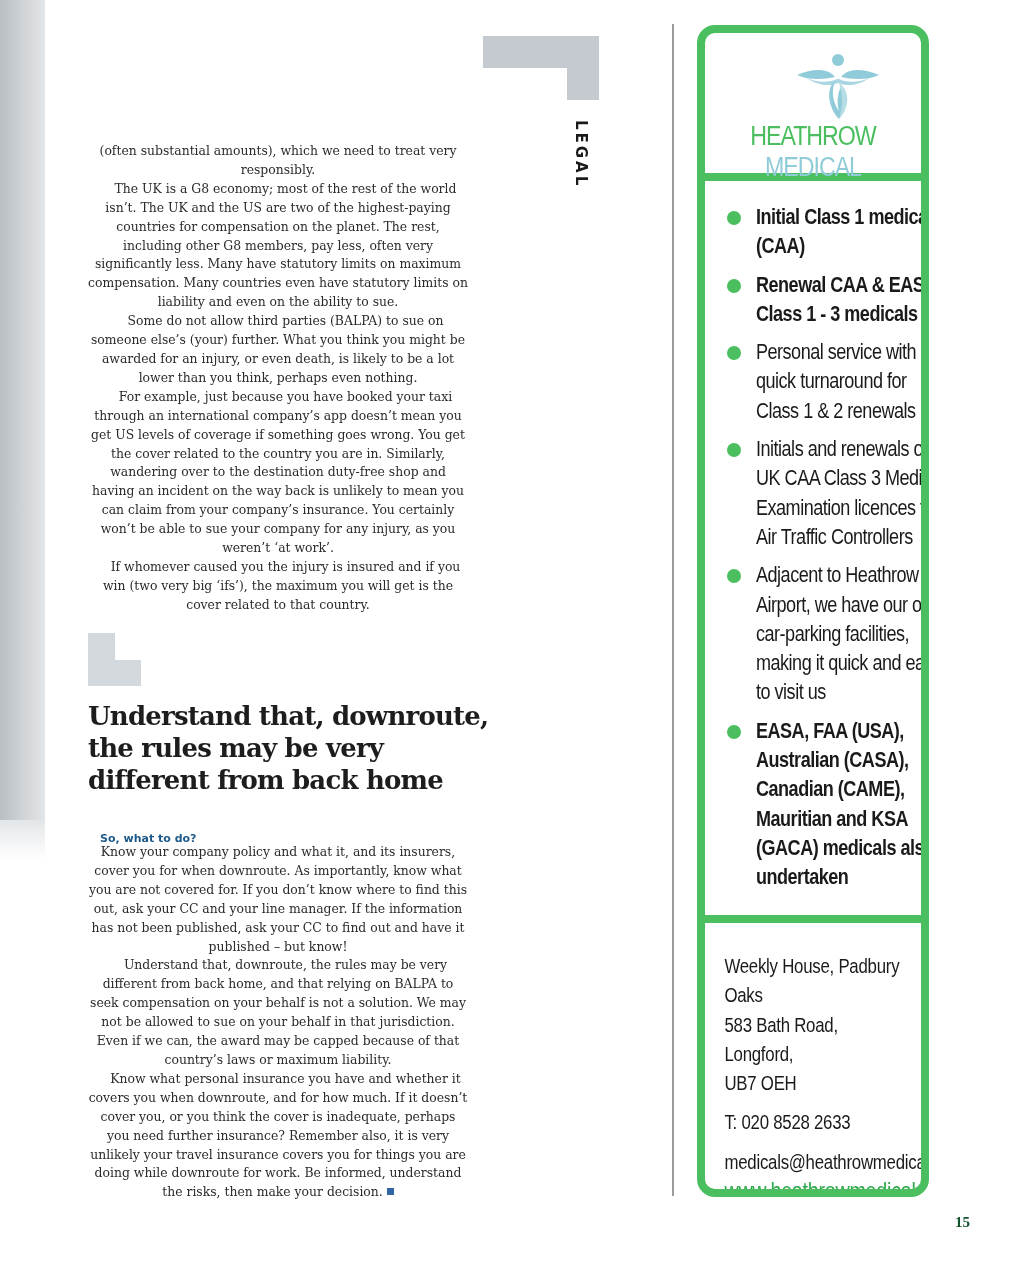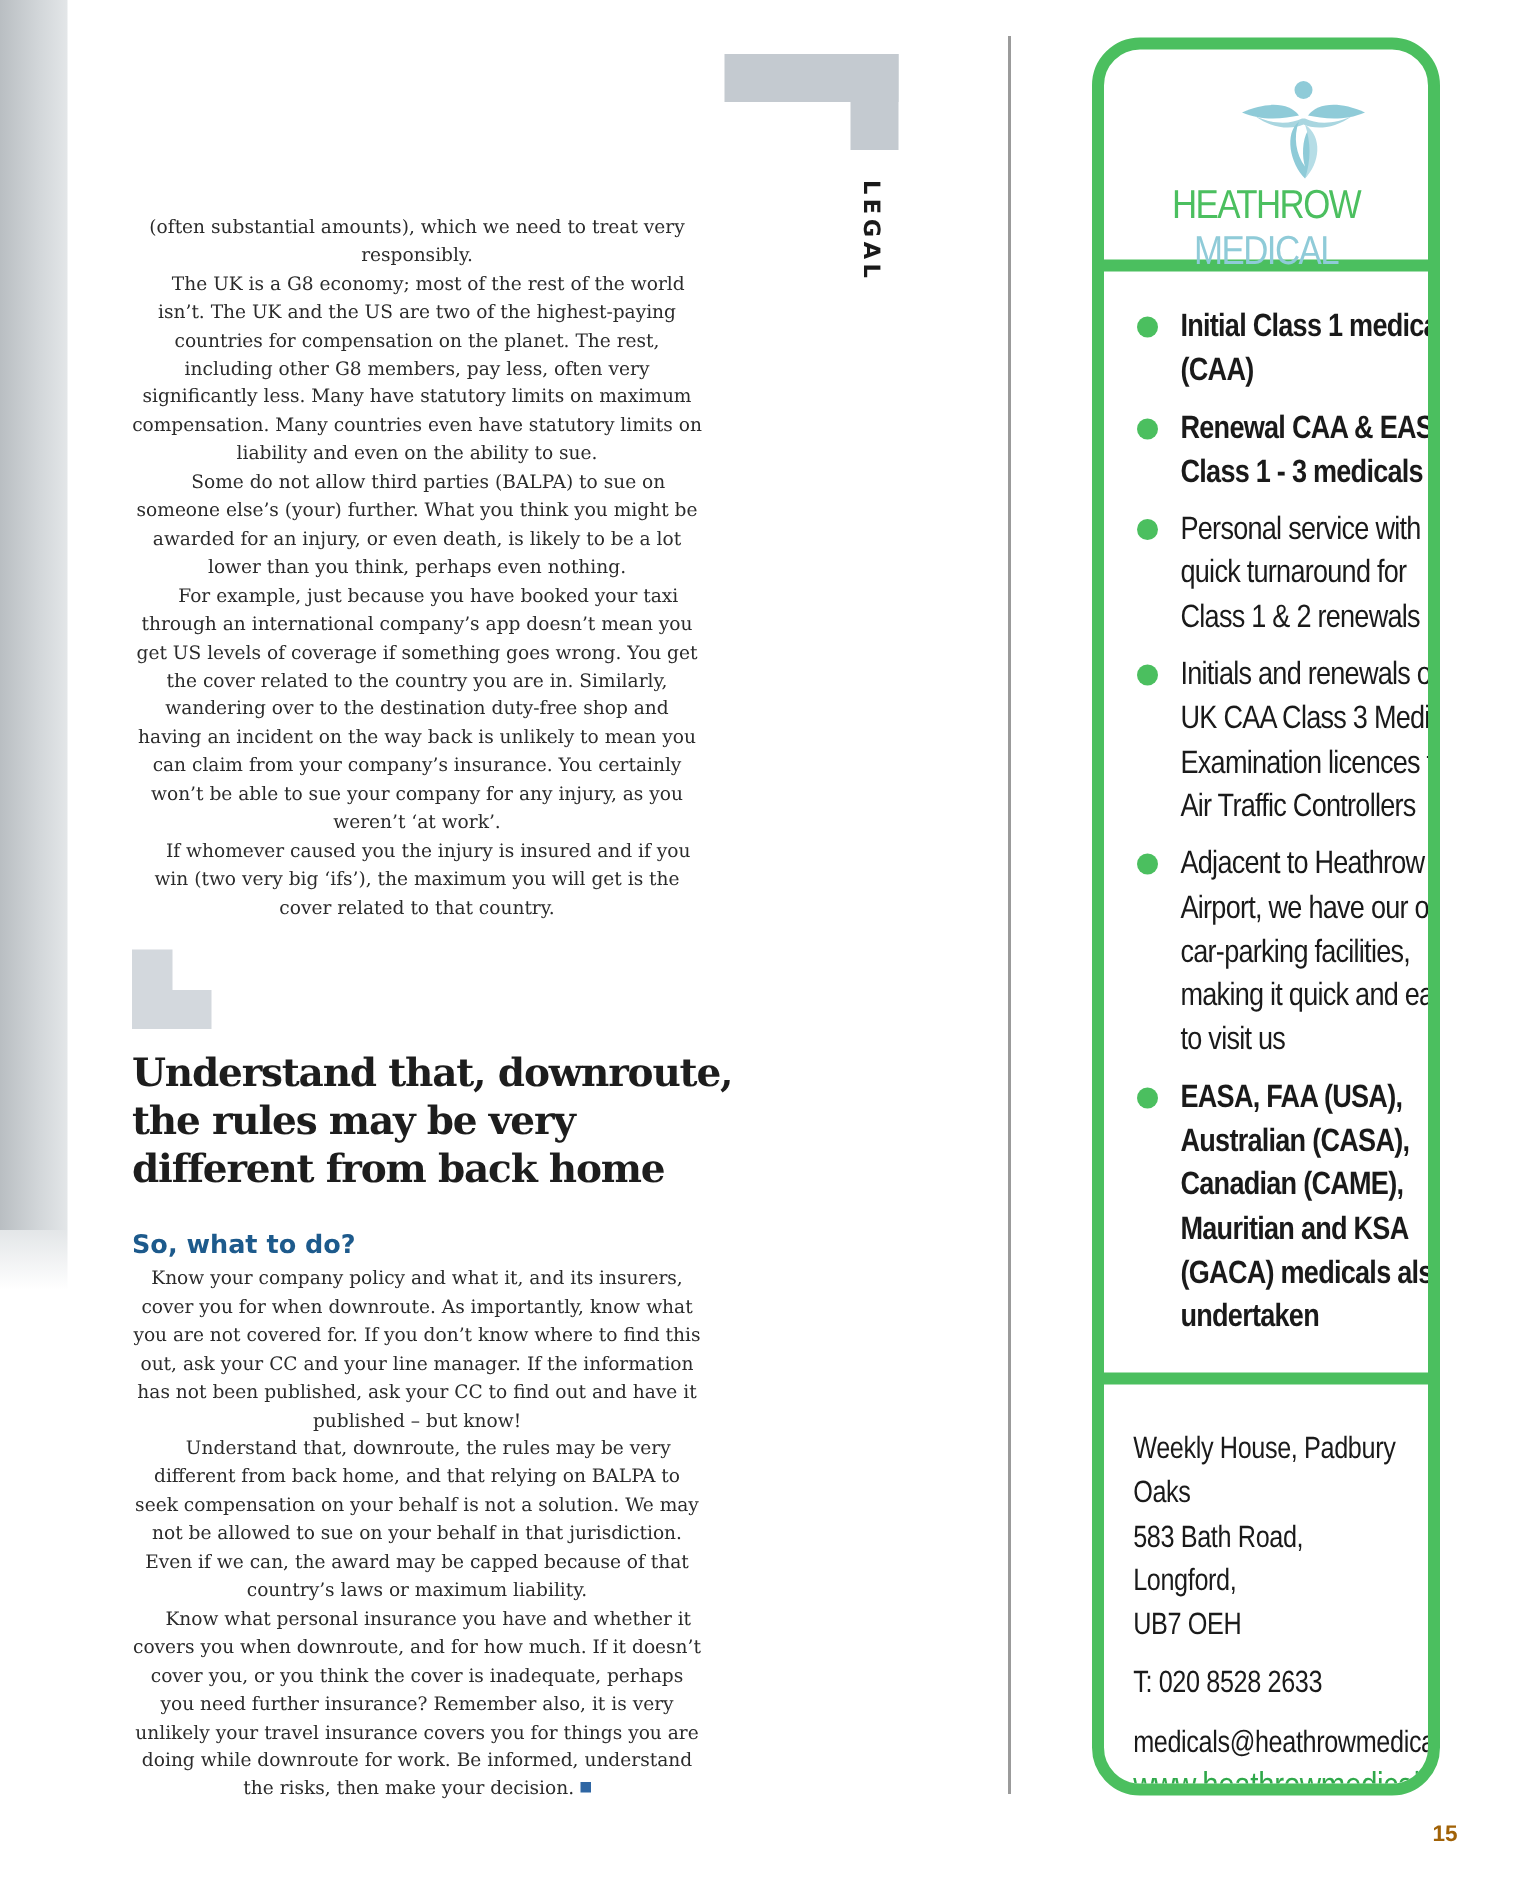--- a/index.html
+++ b/index.html
@@ -45,28 +45,28 @@
 
     .headline {
       position: absolute; left: 88px; top: 700px; width: 420px;
       font-family: "DejaVu Serif", serif; font-weight: bold;
       font-size: 26px; line-height: 32px; color: #1d1d1d; letter-spacing: -0.8px;
       margin: 0;
     }
     .subhead {
       position: absolute; left: 88px; top: 820px;
       font-family: "DejaVu Sans", sans-serif; font-weight: bold;
-      font-size: 17px; color: #1d5a8c; margin: 0;
+      font-size: 11px; color: #1d5a8c; margin: 12px;
     }
     .end-mark { display: inline-block; width: 7px; height: 7px; background: #2f66a3; margin-left: 4px; vertical-align: 1px; }
 
     
     .ad {
-      position: absolute; left: 728px; top: 25px; width: 232px; height: 1172px;
-      box-sizing: border-box; border: 8px solid #4bbf5f; border-radius: 32px;
+      position: absolute; left: 697px; top: 25px; width: 232px; height: 1172px;
+      box-sizing: border-box; border: 8px solid #4bbf5f; border-radius: 18px;
       background: #fff; overflow: hidden;
     }
     .ad-header { height: 140px; position: relative; }
     .logo-icon { position: absolute; left: 90px; top: 20px; width: 86px; height: 70px; }
     .logo-text {
       position: absolute; left: 0; right: 0; top: 88px; text-align: center;
       font-family: "Liberation Sans Narrow", "Liberation Sans", sans-serif;
       font-size: 27px; letter-spacing: -1.2px; transform: scaleX(0.86);
     }
     .logo-text .w1 { color: #4bbf5f; }
@@ -85,21 +85,21 @@
       position: absolute; left: 22px; top: 8px; width: 14px; height: 14px; border-radius: 50%;
       background: #4bbf5f;
     }
     .ad-contact { padding-top: 28px; text-align: left; font-family: "Liberation Sans", sans-serif; }
     .ad-contact .line { font-size: 20.5px; line-height: 29.3px; color: #1a1a1a; display: block; transform: scaleX(0.82); letter-spacing: -0.3px; }
     .ad-contact .phone { margin-top: 10px; margin-bottom: 10px; }
     .ad-contact .web { color: #2fa84a; font-size: 24px; }
 
     .page-number {
       position: absolute; left: 955px; top: 1214px;
-      font-family: Liberation Sans, sans-serif; font-weight: bold; font-size: 15px; color: #a16207;
+      font-family: Liberation Serif, serif; font-weight: bold; font-size: 15px; color: #14532d;
     }
   </style>
 </head>
 <body>
 
 <div class="page-edge"></div>
 
 <div class="bracket-top">
   <div class="h"></div>
   <div class="v"></div>

